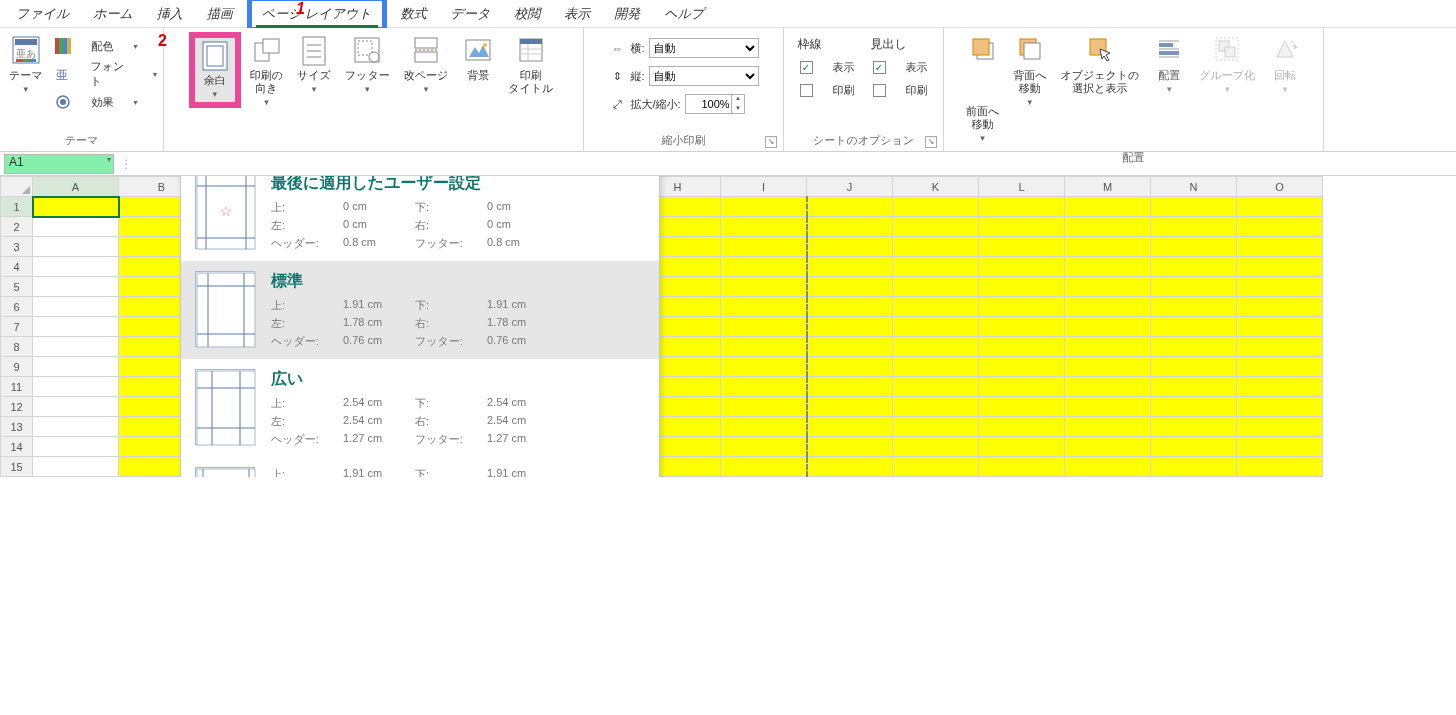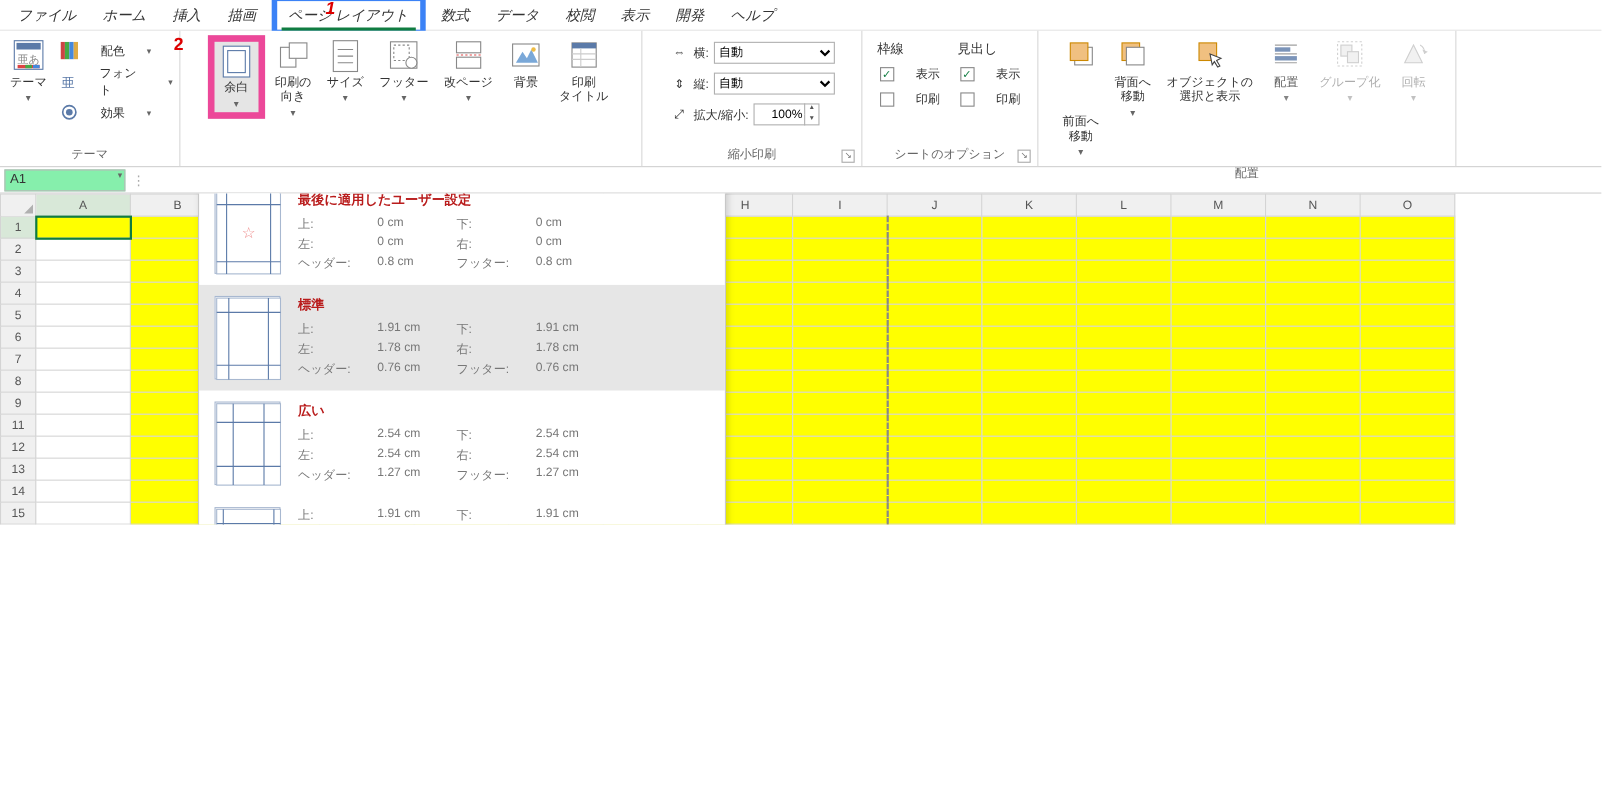--- a/index.html
+++ b/index.html
@@ -62,21 +62,21 @@
   .sel-row { background:#d8e8d8 !important; }
   .sel-cell { outline:2px solid #107c41; outline-offset:-1px; background:#ffff00;}
   .page-break { border-right:2px dashed #888 !important; }
 
   
   .dropdown { position:absolute; left:180px; top:162px; width:480px; background:#fff; border:1px solid #c8c8c8; box-shadow:2px 2px 6px rgba(0,0,0,0.15); z-index:50; }
   .dd-item { display:flex; align-items:flex-start; padding:10px 14px; gap:16px; cursor:pointer; }
   .dd-item.selected { background:#e6e6e6; }
   .dd-thumb { width:60px; height:76px; border:1px solid #a8b8d0; position:relative; background:#fff; flex-shrink:0;}
   .dd-info { flex:1; }
-  .dd-title { font-size:12px; color:#b91c1c; margin-bottom:6px; font-weight:bold;}
+  .dd-title { font-size:16px; color:#0f766e; margin-bottom:6px; font-weight:bold;}
   .dd-grid { display:grid; grid-template-columns: 72px 72px 72px 72px; row-gap:3px; font-size:11px; color:#777; }
   
   svg { display:block; }
 </style>
 </head>
 <body>
 
 <div class="tabs" style="position:relative;font-style:italic;">
   <div class="tab">ファイル</div>
   <div class="tab">ホーム</div>

